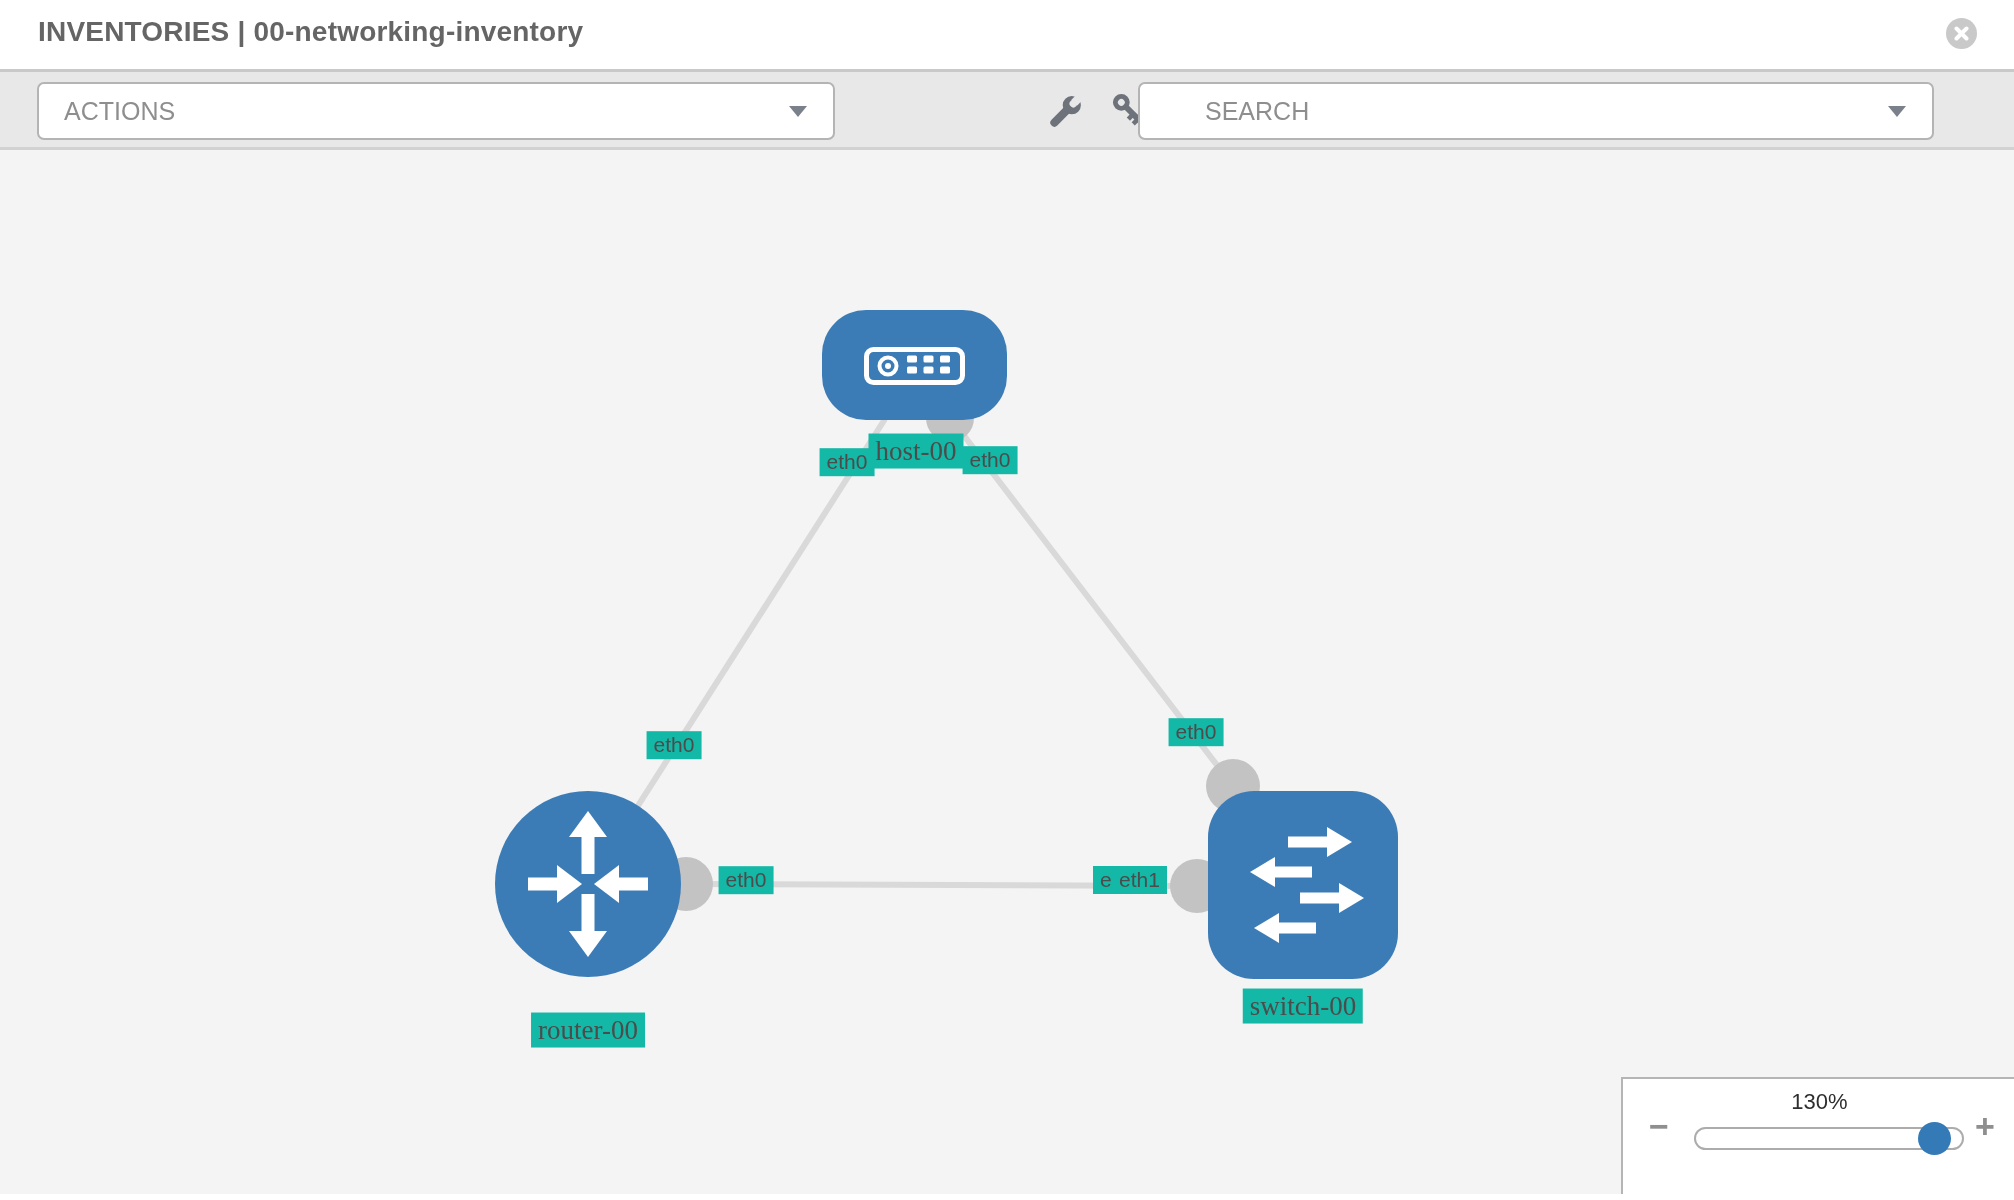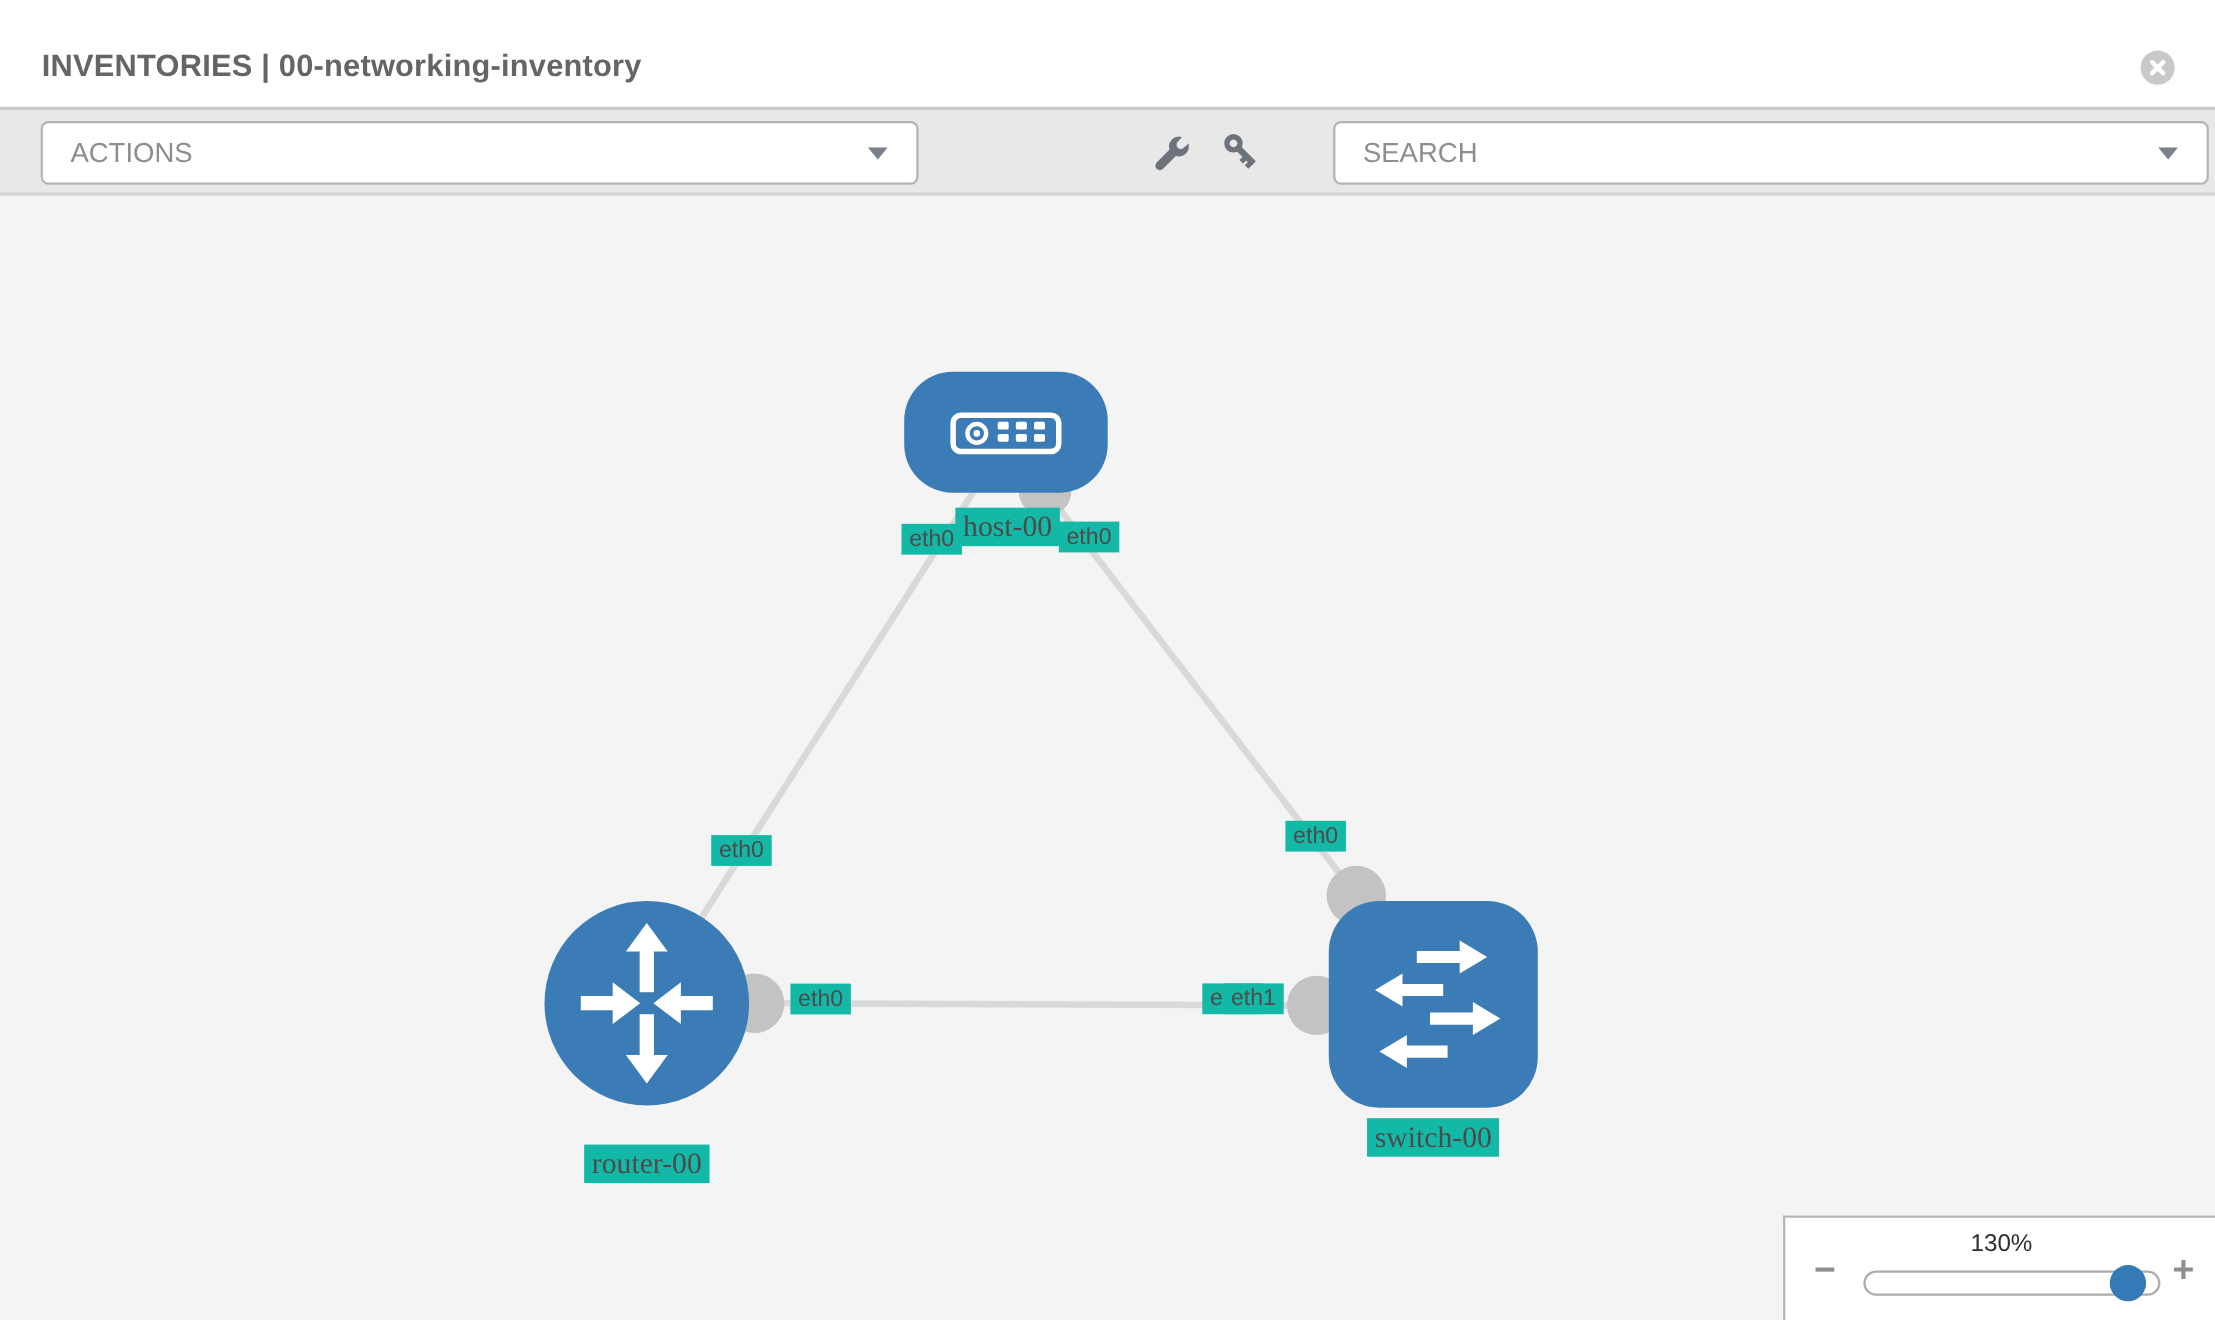--- a/index.html
+++ b/index.html
@@ -1,39 +1,39 @@
 <!DOCTYPE html>
 <html><head>
 <meta charset="utf-8">
 <style>
   * { margin:0; padding:0; box-sizing:border-box; }
   html,body { width:2014px; height:1200px; overflow:hidden;
     font-family:"Liberation Sans","DejaVu Sans",sans-serif; background:#fff; }
 
   
   .header { position:relative; width:2014px; height:72px; background:#fff;
-    border-bottom:3px solid #c9c9c9;margin-top:28px; }
+    border-bottom:3px solid #c9c9c9; }
   .page-title { position:absolute; left:38px; top:16px; font-size:28px;
     font-weight:bold; color:#666565; letter-spacing:.2px; }
   .close-btn { position:absolute; right:37px; top:18px; width:31px; height:31px;
     border:none; border-radius:50%; background:#c9c9c9; cursor:pointer;
     display:flex; align-items:center; justify-content:center; }
 
   
   .toolbar { position:relative; width:2014px; height:78px; background:#e8e8e8;
     border-bottom:3px solid #d2d2d2; }
   .select { position:absolute; top:10px; height:58px; background:#ffffff;
     border:2px solid #b4b4b4; border-radius:7px; display:flex;
     align-items:center; cursor:pointer; }
   .select .lbl { padding-left:25px; font-size:25px; color:#8e8e8e; }
   .select .caret { position:absolute; right:26px; top:50%; margin-top:-5px;
     width:0; height:0; border-left:9px solid transparent;
     border-right:9px solid transparent; border-top:11px solid #7b818b; }
   .actions { left:37px; width:798px; }
-  .search  { left:1212px; width:796px; }
+  .search  { left:1138px; width:796px;padding-left:40px; }
   .icon-btn { position:absolute; top:19px; width:40px; height:40px; border:none;
     background:transparent; cursor:pointer; padding:0; }
   .icon-btn.wrench { left:1046px; } .icon-btn.key { left:1110px; }
 
   
   .canvas { position:relative; width:2014px; height:1044px; background:#f4f4f4; }
   .canvas svg.topo { position:absolute; left:0; top:0; }
 
   .chip { position:absolute; background:#14b8a6; color:#4c4c4c; white-space:nowrap;
     padding:1px 7px; line-height:1.22; }

